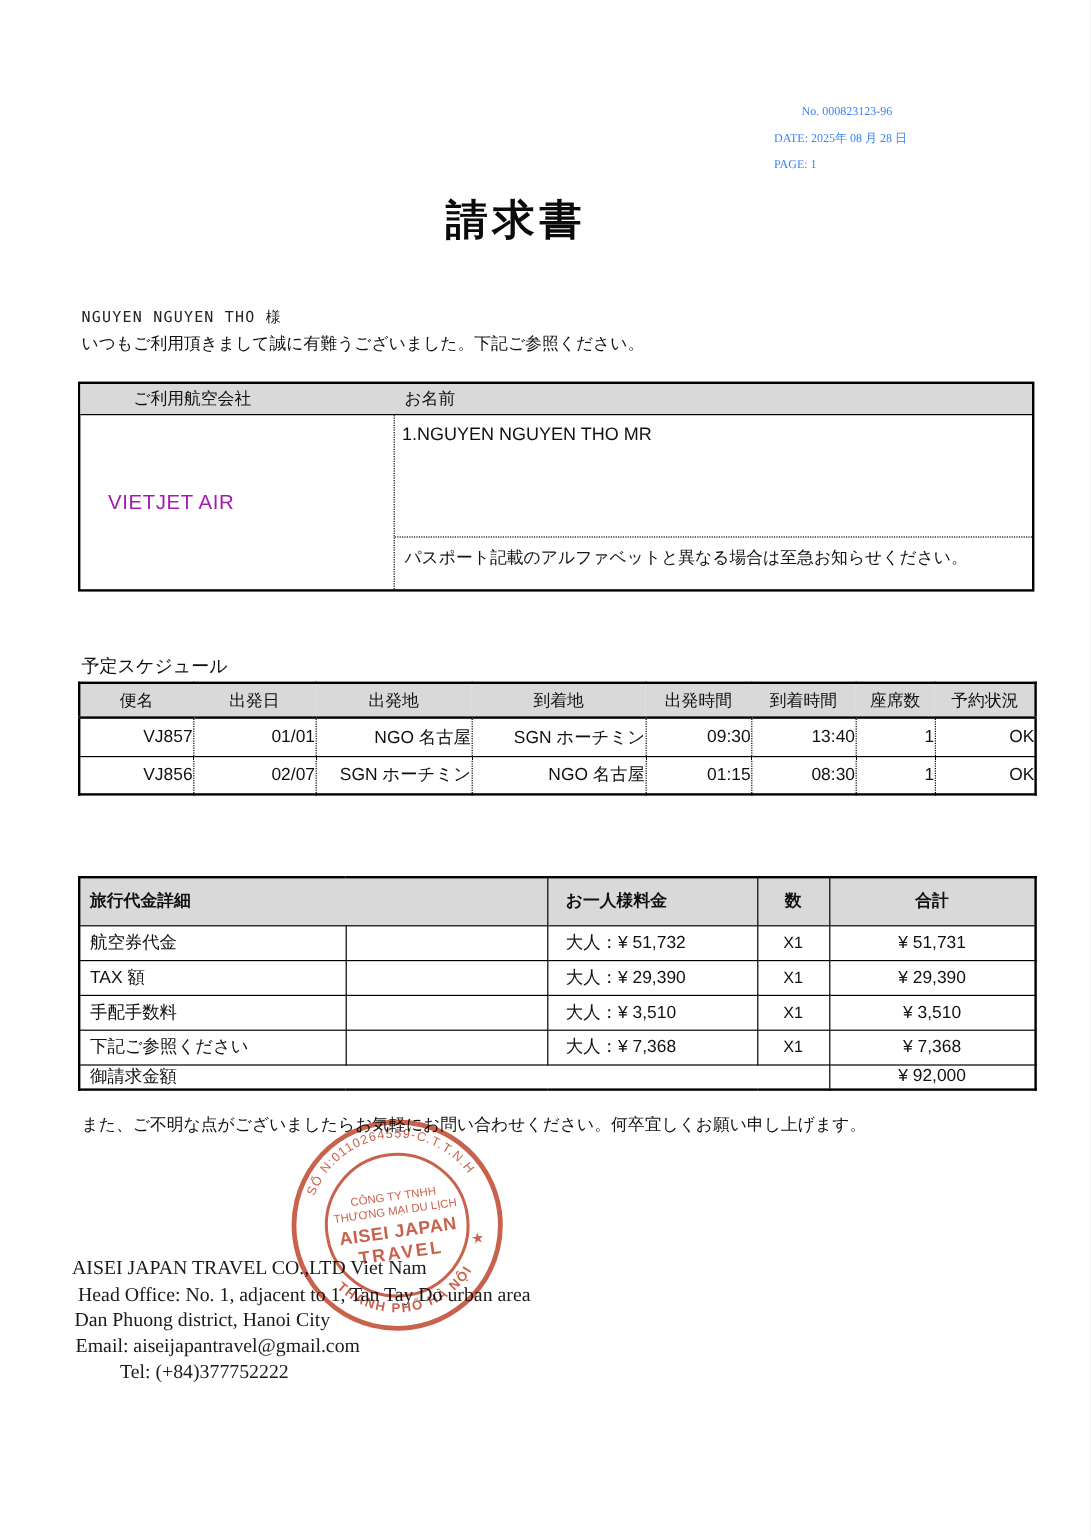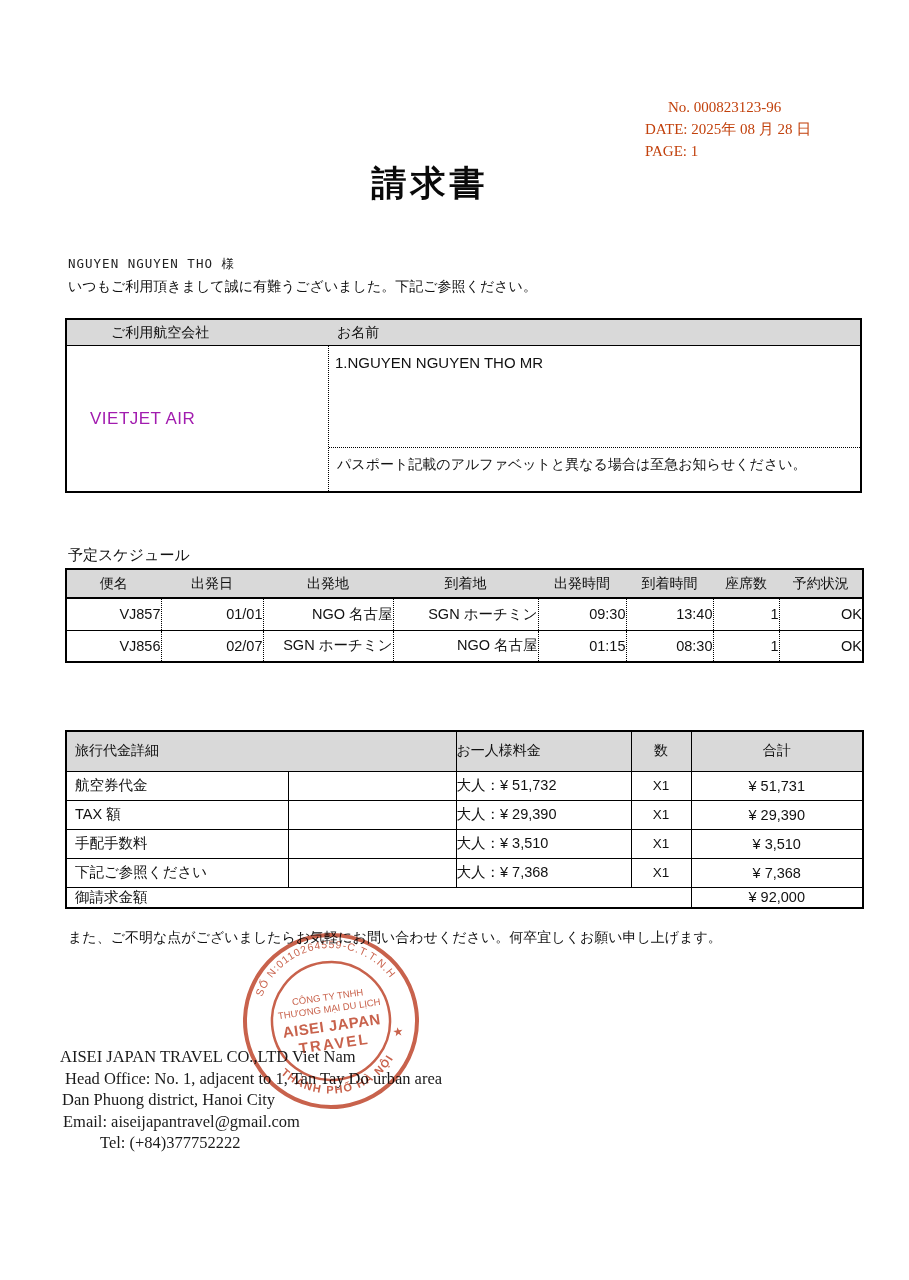--- a/index.html
+++ b/index.html
@@ -8,23 +8,23 @@
   .page {
     position: relative;
     width: 909px; height: 1280px;
     margin: 0 auto;
     background: #ffffff;
     overflow: hidden;
   }
 
   
   .header-info {
-    position: absolute; left: 645px; top: 96px;
+    position: absolute; left: 645px; top: 83px;
     font-family: "Liberation Serif", "DejaVu Serif", serif;
-    font-size: 15px; line-height: 22px; color: #c2410c;
+    font-size: 10px; line-height: 22px; color: #3b82f6;
     white-space: nowrap;
   }
   .header-info .no-line { padding-left: 23px; }
 
   
   .doc-title {
     position: absolute; left: 0; top: 160px; width: 860px;
     text-align: center;
     font-size: 35px; font-weight: bold; letter-spacing: 4px;
     color: #0a0a0a;
@@ -84,26 +84,26 @@
     font-size: 14.5px;
   }
   .schedule-table th:last-child, .schedule-table td:last-child { border-right: none; }
 
   
   .price-table {
     position: absolute; left: 65px; top: 730px; width: 797px;
     border: 2px solid #000; font-size: 14px;
   }
   .price-table th {
-    background: #d9d9d9; height: 40px; font-weight: normal;
+    background: #d9d9d9; height: 40px; font-weight: bold;
     border: 1px solid #000; border-top: none; font-size: 14px;
   }
   .price-table td { border: 1px solid #000; height: 29px; font-size: 14.5px; }
   .price-table .al { text-align: left; padding-left: 8px; }
-  .price-table .pp { text-align: left; }
+  .price-table .pp { text-align: left; padding-left: 15px; }
   .price-table .ctr { text-align: center; }
   .price-table .qty { text-align: center; font-size: 13.5px; }
   .total-row td { height: 14px; }
 
   
   .closing-note { position: absolute; left: 68px; top: 929px; font-size: 14px; }
 
   
   .company {
     position: absolute; left: 60px; top: 1046px;

